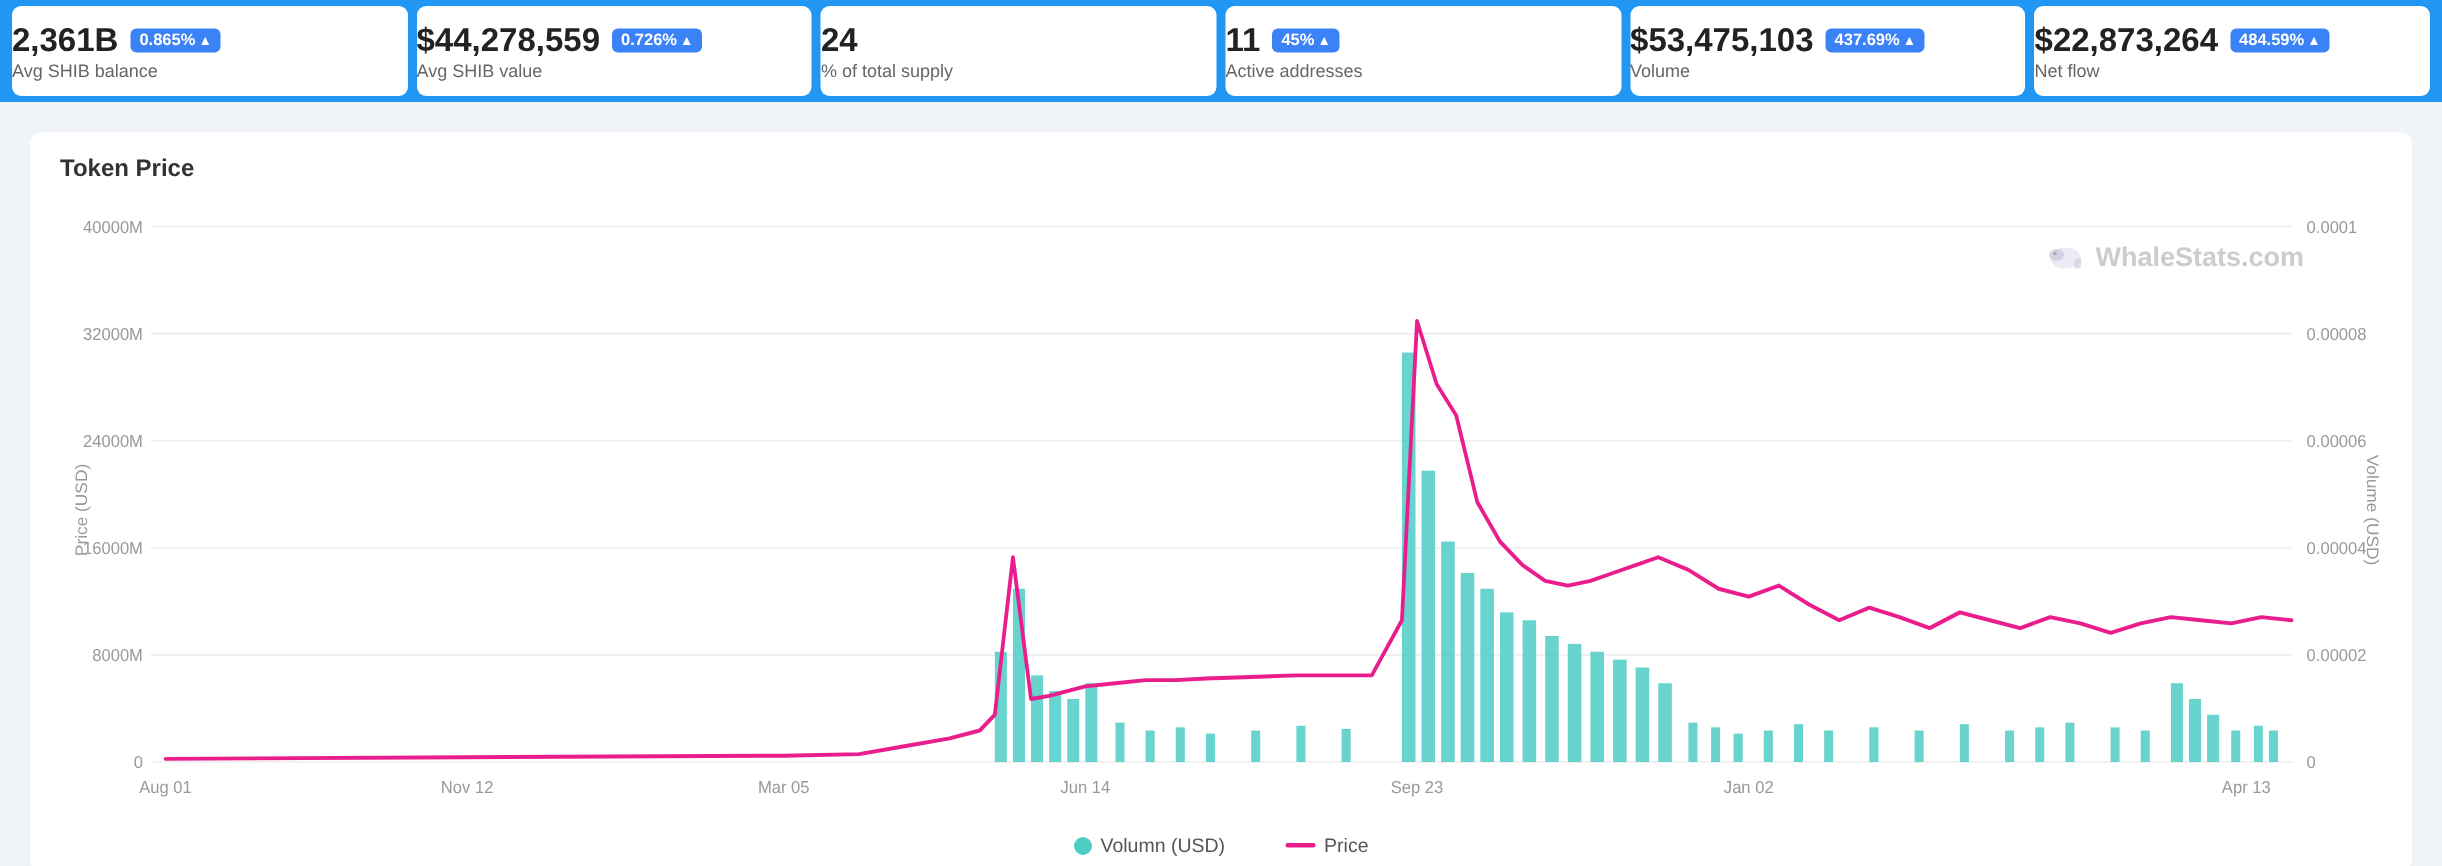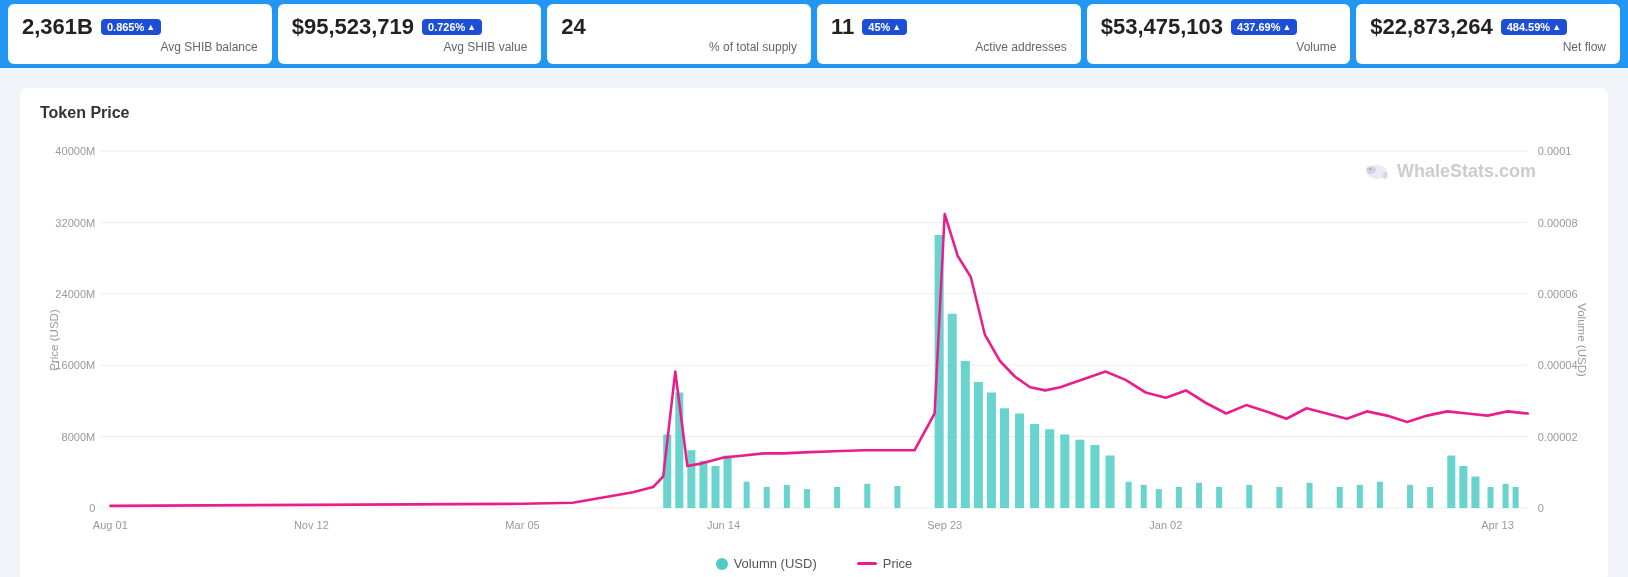--- a/index.html
+++ b/index.html
@@ -8,38 +8,37 @@
     .top-bar {
       background: #2196f3;
       padding: 4px 8px;
       display: flex;
       gap: 6px;
     }
 
     .stat-card {
       background: white;
       border-radius: 6px;
-      padding: 10px 14px;
+      padding: 10px 0;
       flex: 1;
       min-width: 0;
-      text-align: right;
     }
 
     .stat-main {
       font-size: 22px;
       font-weight: bold;
       color: #222;
       display: flex;
       align-items: center;
       gap: 8px;
       flex-wrap: wrap;
     }
 
     .badge {
-      background: #1d4ed8;
+      background: #3b82f6;
       color: white;
       font-size: 11px;
       font-weight: bold;
       padding: 2px 6px;
       border-radius: 4px;
       display: inline-flex;
       align-items: center;
       gap: 2px;
       white-space: nowrap;
     }
@@ -127,21 +126,21 @@
   <div class="stat-card">
     <div class="stat-main">
       <span>2,361B</span>
       <span class="badge">0.865%</span>
     </div>
     <div class="stat-label">Avg SHIB balance</div>
   </div>
 
   <div class="stat-card">
     <div class="stat-main">
-      <span>$95,523,719</span>
+      <span>$44,278,559</span>
       <span class="badge">0.726%</span>
     </div>
     <div class="stat-label">Avg SHIB value</div>
   </div>
 
   <div class="stat-card">
     <div class="stat-main">
       <span>24</span>
     </div>
     <div class="stat-label">% of total supply</div>

